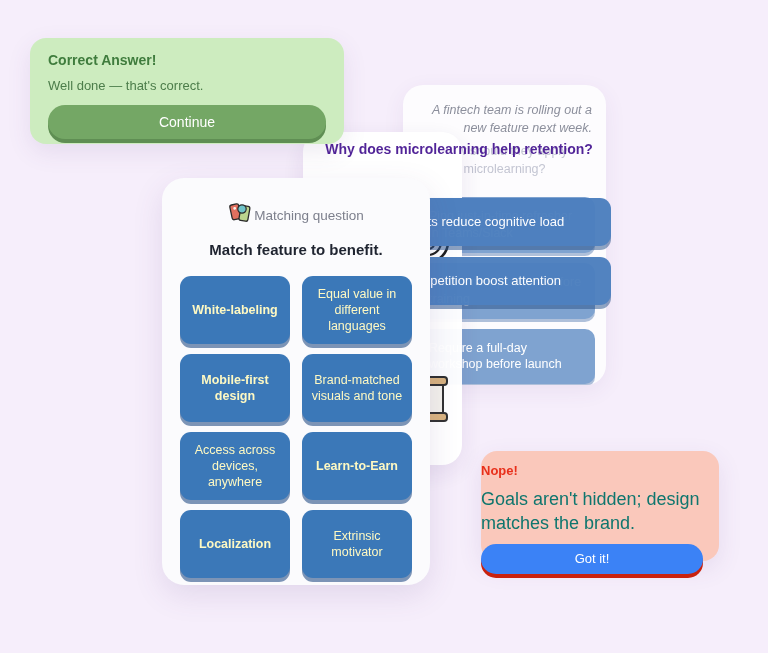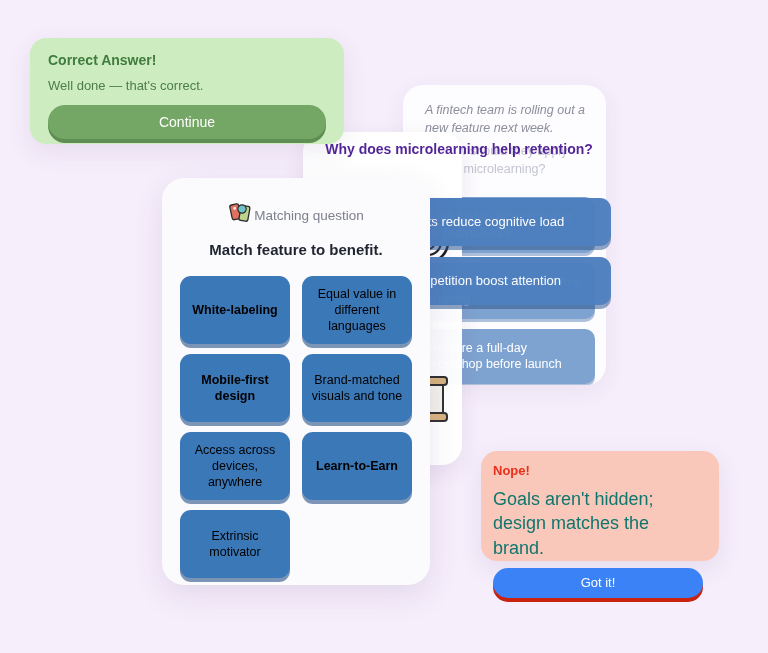--- a/index.html
+++ b/index.html
@@ -25,21 +25,21 @@
     border-radius: 20px;
     box-shadow: 0 6px 22px rgba(90,60,130,.07);
     padding: 16px 14px 10px 14px;
     overflow: hidden;
   }
   #back-card .scenario {
     font-style: italic;
     font-size: 12.5px;
     line-height: 1.45;
     color: #8c8f9c;
-    text-align: left;
+    text-align: right;
     margin-left: 8px;
   }
   #back-card .askline {
     font-size: 12.5px; line-height: 1.45;
     color: #c3c5d2;
     text-align: center;
     margin-top: 5px;
   }
   #back-card .bc-icon {
     position: absolute;
@@ -132,21 +132,21 @@
     margin-top: 18px;
   }
   .match-grid {
     display: grid;
     grid-template-columns: 1fr 1fr;
     gap: 10px 12px;
     margin-top: 18px;
   }
   .m-cell {
     background: #3b78b8;
-    color: #000000;
+    color: #fef9c3;
     border-radius: 11px;
     height: 68px;
     display: flex; align-items: center; justify-content: center;
     text-align: center;
     font-size: 12.5px;
     line-height: 1.3;
     padding: 6px 8px;
     box-shadow: 0 4px 0 rgba(40,80,135,.6);
   }
   .m-cell.left { font-weight: bold; }
@@ -173,21 +173,21 @@
     box-shadow: 0 4px 0 #5f8e53;
     cursor: pointer;
   }
 
   
   #wrong-card {
     left: 481px; top: 451px; width: 238px; height: 110px;
     background: #fac8bb;
     border-radius: 16px;
     box-shadow: 0 8px 24px rgba(90,60,130,.10);
-    padding: 12px 16px 14px 12px;
+    padding: 12px 16px 14px 0;
   }
   #wrong-card .ftitle {
     font-size: 13px; font-weight: bold; color: #e8301b; margin-bottom: 9px;
   }
   #wrong-card .fbody {
     font-size: 18px; color: #0f766e; line-height: 1.35; margin-bottom: 8px;
   }
   .btn-red {
     display: block; width: 100%; height: 30px; border: none;
     background: #3b82f6; color: #ffffff;
@@ -262,20 +262,21 @@
     <div class="match-grid">
       <div class="m-cell left">White-labeling</div>
       <div class="m-cell right">Equal value in different languages</div>
 
       <div class="m-cell left">Mobile-first design</div>
       <div class="m-cell right">Brand-matched visuals and tone</div>
 
       <div class="m-cell right">Access across devices, anywhere</div>
       <div class="m-cell left">Learn-to-Earn</div>
 
+      <div class="m-cell left">Localization</div>
       <div class="m-cell right">Extrinsic motivator</div>
     </div>
   </div>
 
   <div class="card" id="correct-card">
     <div class="ftitle">Correct Answer!</div>
     <div class="fbody">Well done — that's correct.</div>
     <button class="btn-green">Continue</button>
   </div>
 

